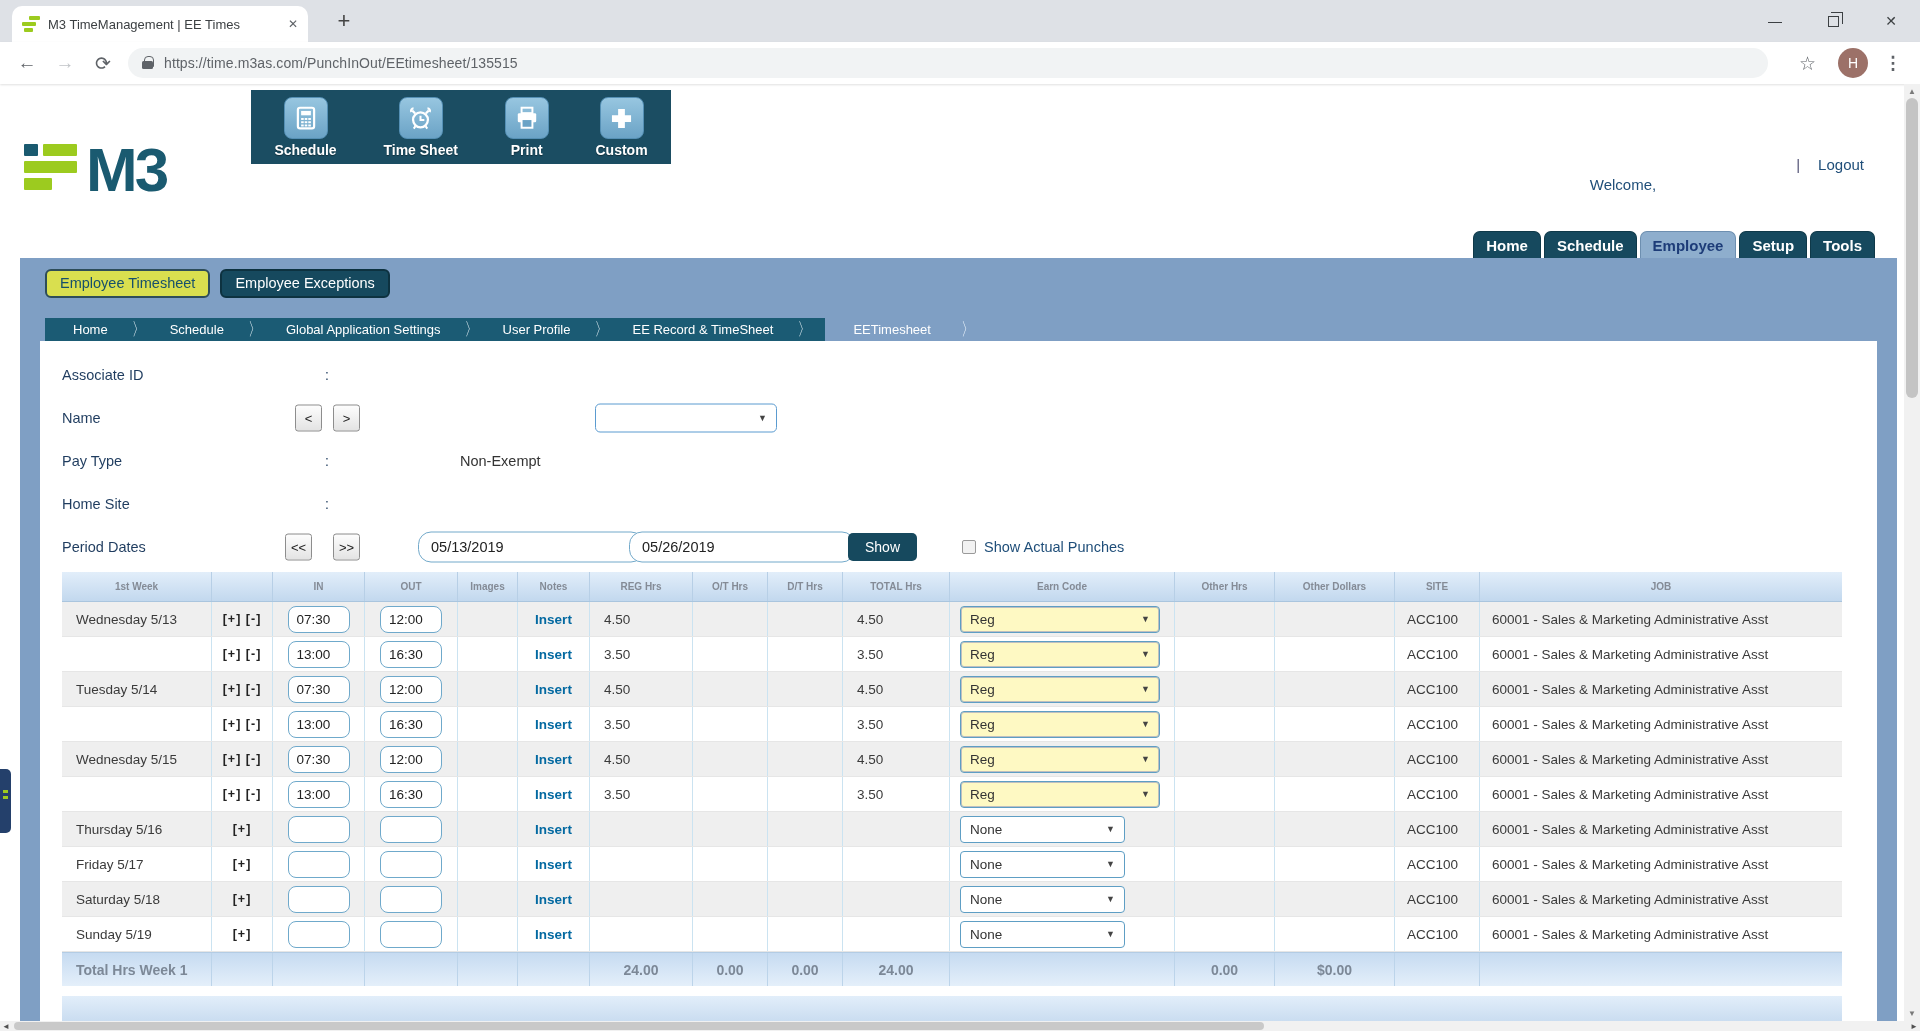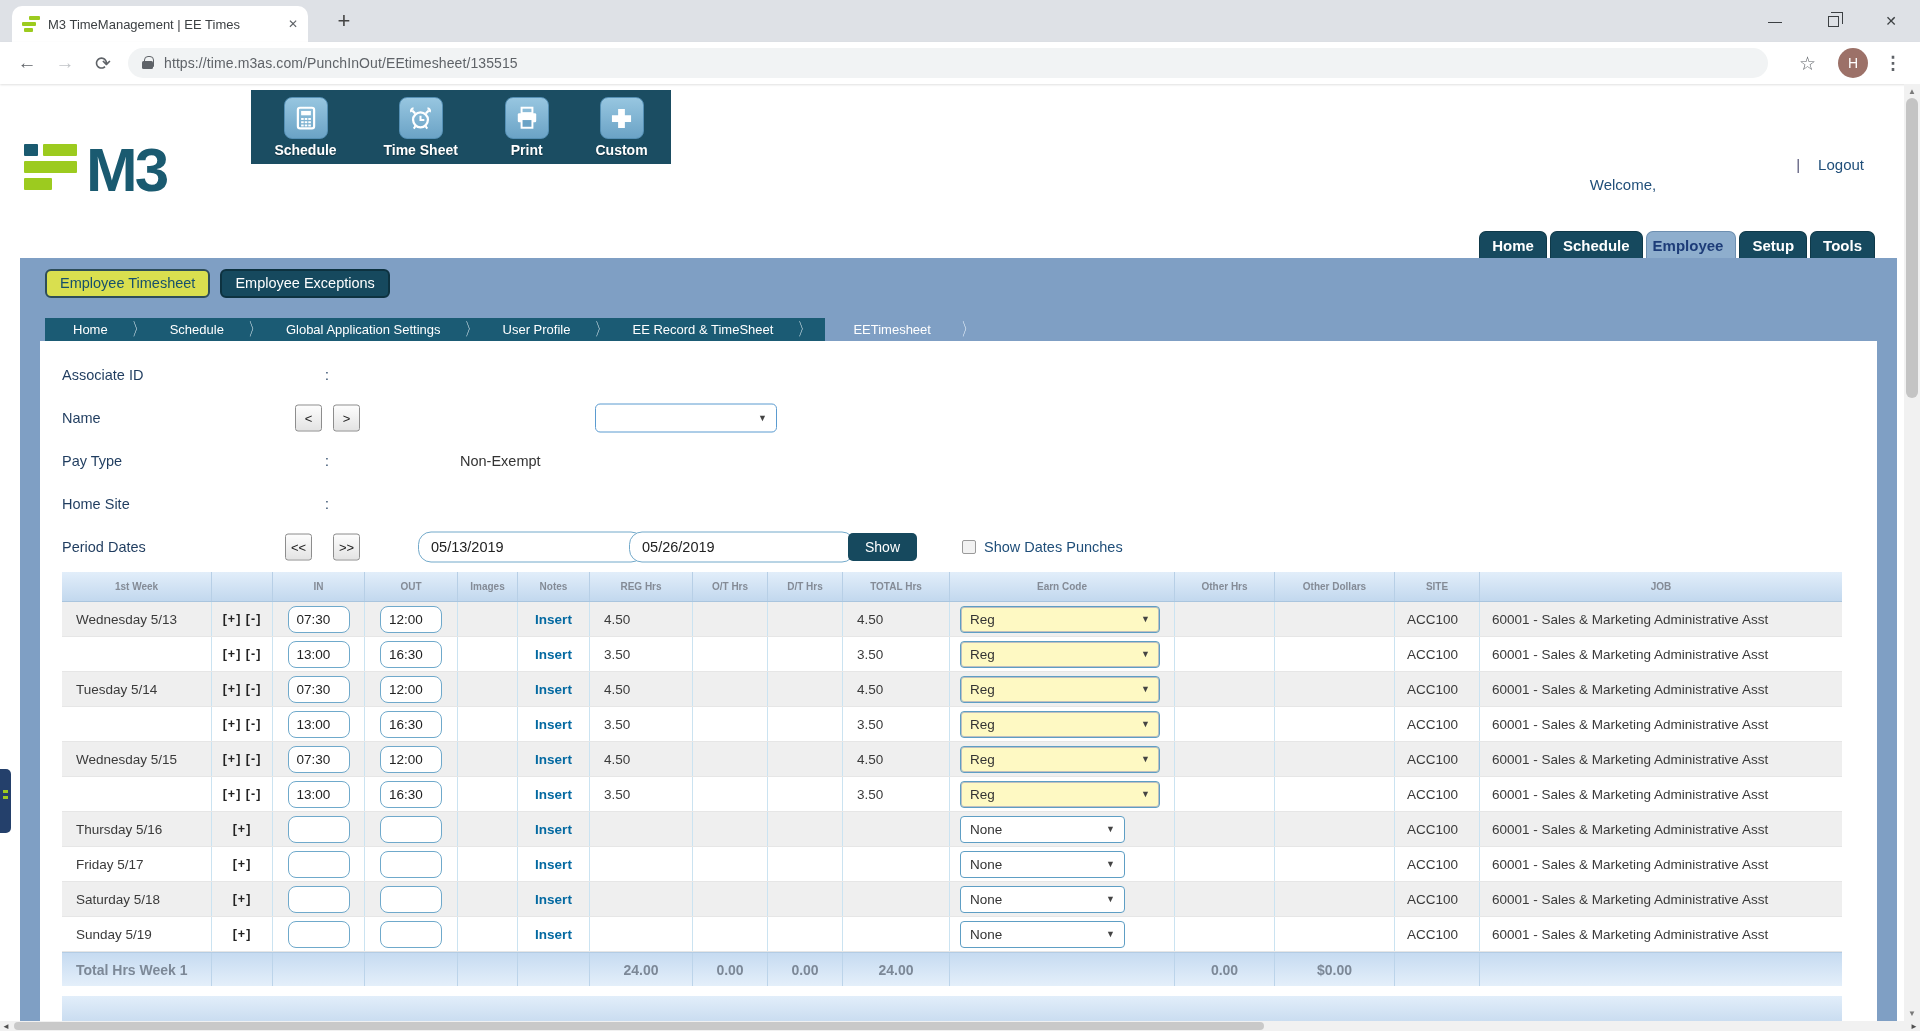--- a/index.html
+++ b/index.html
@@ -54,21 +54,21 @@
   .tool-label { color:#fff; font-size:14px; font-weight:bold; margin-top:3px; text-shadow:0 1px 1px rgba(0,0,0,.4); }
 
   .welcome-area { position:absolute; top:52px; right:56px; display:flex; align-items:center; font-size:15px; }
   .welcome-lbl { color:#1f4e79; margin-right:140px;margin-top:40px; }
   .sep { color:#557; margin-right:18px; }
   .logout { color:#1f4e79; cursor:pointer; }
 
   .nav-tabs { position:absolute; top:147px; right:45px; display:flex; gap:3px; }
   .ntab { background:#16495e; color:#fff; font-size:15px; font-weight:bold; padding:5px 12px 6px;
           border-radius:7px 7px 0 0; border:1px solid #0f3949; border-bottom:none; cursor:pointer; }
-  .ntab.active { background:#8eaecd; color:#1d3c78; border-color:#6d8fb0;padding-left:6px; }
+  .ntab.active { background:#8eaecd; color:#1d3c78; border-color:#6d8fb0; }
 
   .panel { position:absolute; top:174px; left:20px; right:23px; height:763px; background:#7f9fc4; }
   .btn-row { padding:11px 0 0 25px; display:flex; gap:10px; }
   .pill-btn { font-size:14.5px; padding:4px 13px 5px; border-radius:6px; cursor:pointer;text-align:center; }
   .pill-btn.yellow { background:#d9df4f; color:#17506b; border:2px solid #2e4d59; }
   .pill-btn.dark { background:#16495e; color:#fff; border:2px solid #0d3240; }
 
   .breadcrumb { margin:20px 0 0 25px; height:23px; display:flex; align-items:center; font-size:13px; }
   .bc-strip { background:#1b5b74; height:23px; display:flex; align-items:center; padding:0 4px 0 14px; }
   .bc-item { color:#fff; padding:0 14px; white-space:nowrap; cursor:pointer; }
@@ -316,21 +316,21 @@
           <span class="fcolon">:</span>
         </div>
         <div class="form-row">
           <span class="flabel">Period Dates</span>
           <button class="step-btn" style="left:245px">&lt;&lt;</button>
           <button class="step-btn" style="left:293px">&gt;&gt;</button>
           <input class="date-input" style="left: 378px;" value="05/13/2019">
           <input class="date-input" style="left: 589px;" value="05/26/2019">
           <button class="show-btn">Show</button>
           <span class="cbx"></span>
-          <span class="cbx-label">Show Dates Punches</span>
+          <span class="cbx-label">Show Actual Punches</span>
         </div>
       </div>
 
       <div class="table">
         <div class="thead">
           <div>1st Week</div>
           <div></div>
           <div>IN</div>
           <div>OUT</div>
           <div>Images</div>

